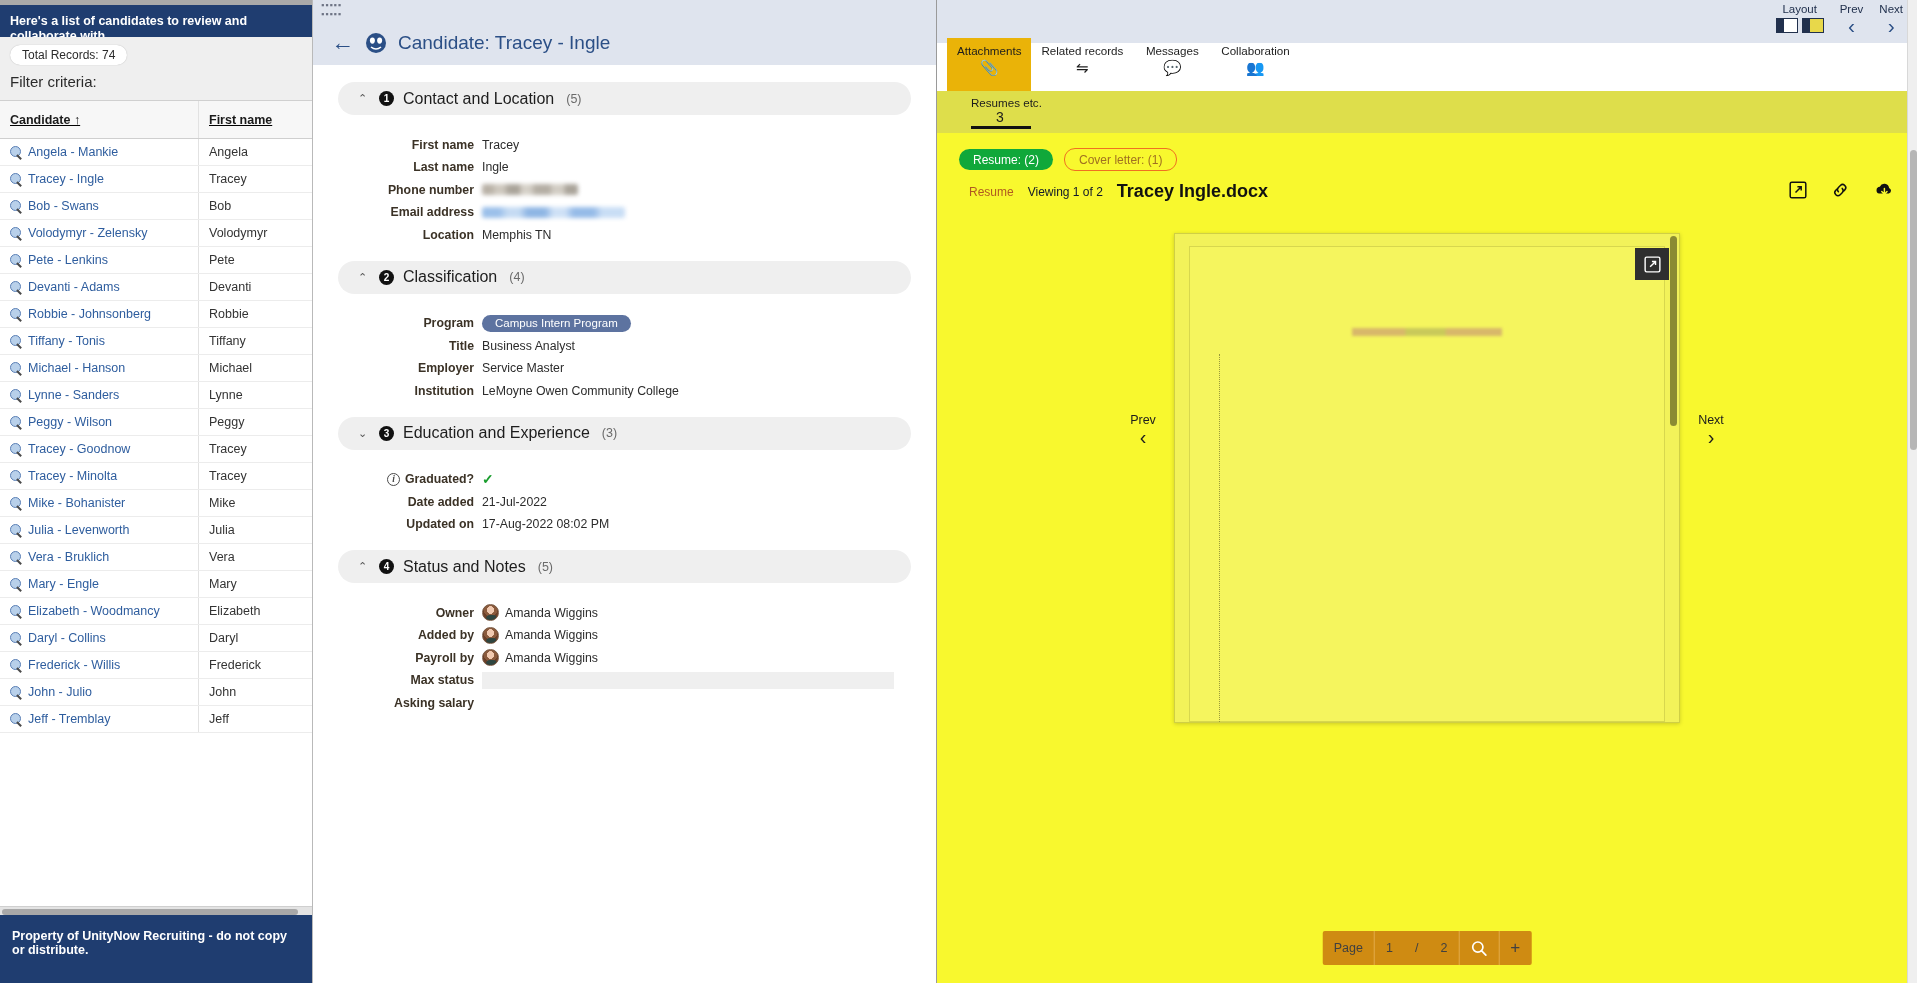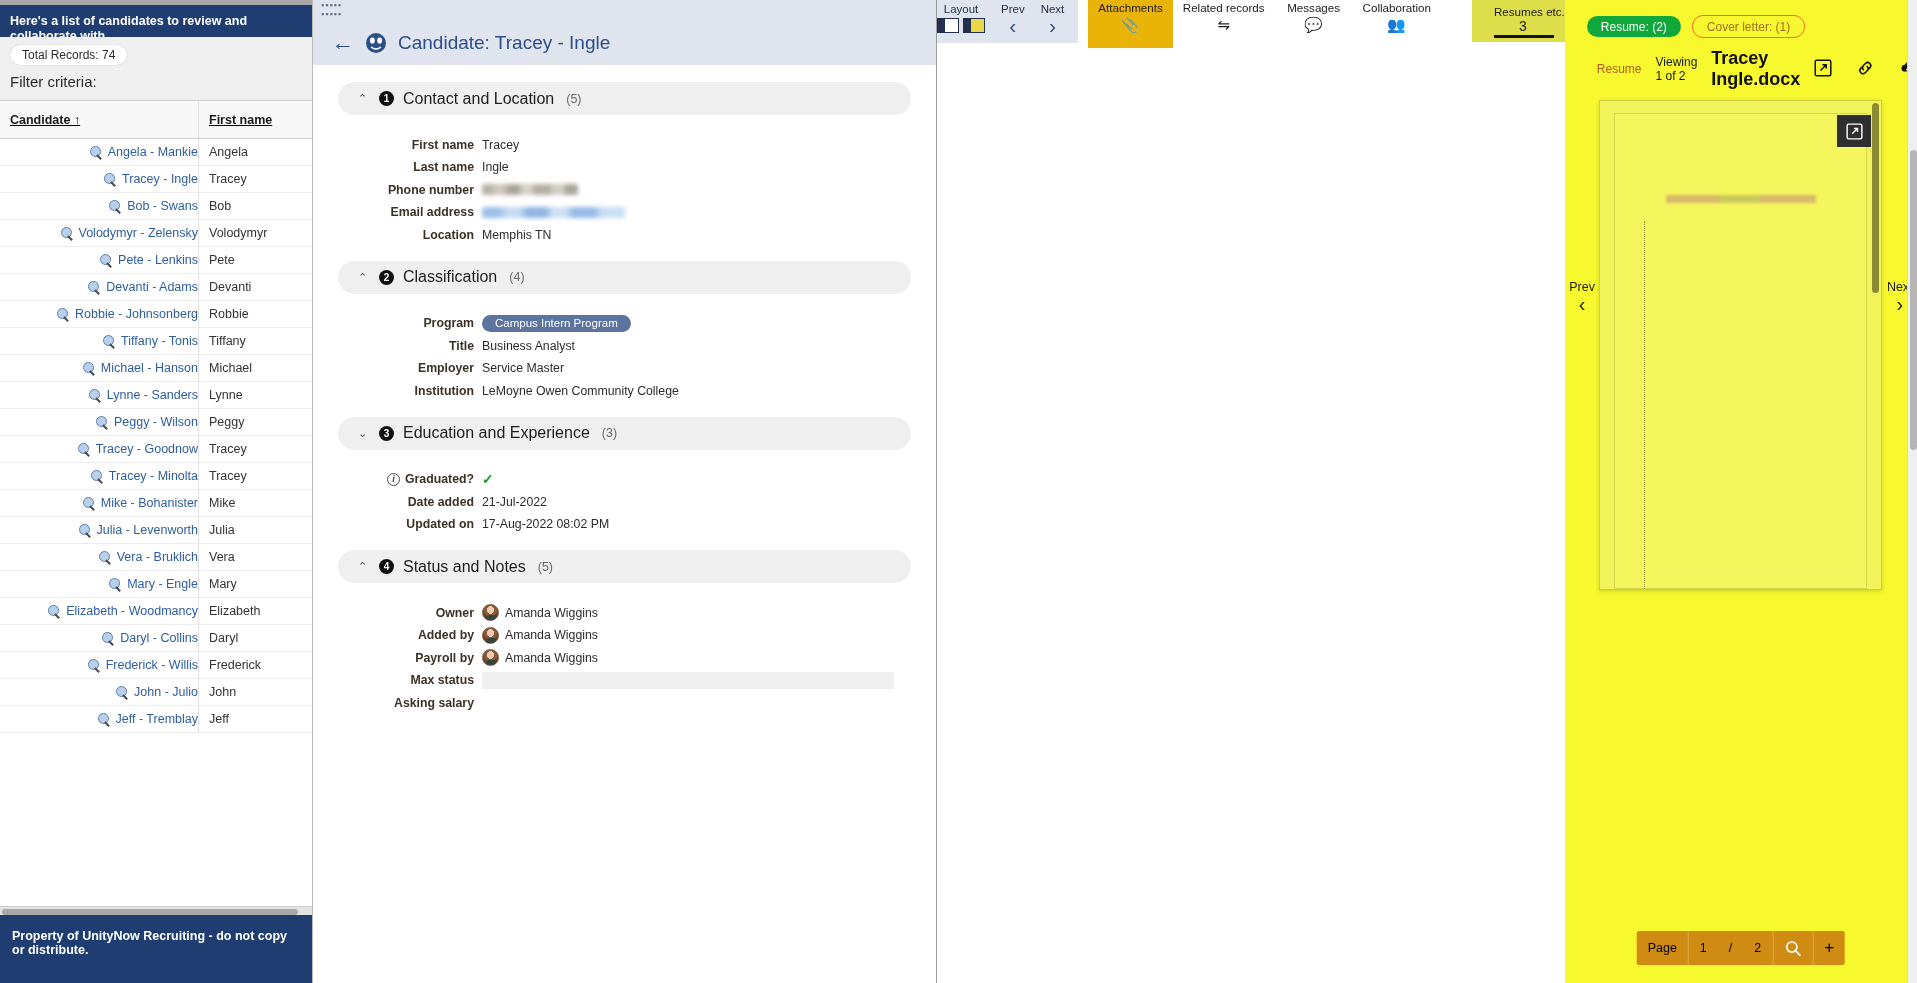--- a/index.html
+++ b/index.html
@@ -52,21 +52,21 @@
     font-size: 12.5px; font-weight: bold; color: #1a1a1a;
     display: flex; align-items: center; height: 100%;
   }
 
   .list-body { flex: 1; overflow: hidden; background: #fff; }
   .row {
     display: flex; height: 27px; align-items: center;
     border-bottom: 1px solid #ececec;
     font-size: 12.5px;
   }
-  .row .col-a { display: flex; align-items: center; height: 100%; color: #2e5d9e; justify-content: flex-end; }
+  .row .col-a { display: flex; align-items: center; height: 100%; color: #2e5d9e; }
   .row .col-b { color: #333; }
   .mag {
     width: 13px; height: 13px; margin-right: 5px; flex: 0 0 13px;
     position: relative; display: inline-block;
   }
   .mag::before {
     content: ""; position: absolute; left: 0; top: 0;
     width: 9px; height: 9px; border-radius: 50%;
     border: 1.6px solid #5a7fb5; background: #b8d0ea;
   }
@@ -170,21 +170,21 @@
     content:""; position:absolute; left:3px; bottom:0; width:11px; height:5px;
     background:#2e4540; border-radius: 4px 4px 0 0;
   }
   .emptyfield {
     height: 17px; background: #efefef; width: 412px;
   }
 
   
   .right {
     flex: 1; height: 983px; background: #ffffff;
-    display: flex; position: relative;
+    display: flex; flex-direction: column; position: relative;
   }
   .right-topbar {
     height: 43px; background: #dfe4ee; display: flex;
     align-items: flex-start; justify-content: flex-end;
     padding: 2px 14px 0 0; gap: 16px;
   }
   .layout-group { text-align: center; }
   .layout-lbl { font-size: 11.5px; color: #21304d; line-height: 14px; }
   .layout-icons { display: flex; gap: 4px; justify-content: center; margin-top: 2px; }
   .licon { width: 22px; height: 15px; border: 1.5px solid #21304d; background: #fff; position: relative; }
@@ -204,21 +204,21 @@
   .tab {
     padding: 6px 10px 2px 10px; text-align: center; cursor: pointer;
     font-size: 11.6px; color: #1c1c1c; min-width: 78px;
   }
   .tab.active { background: #eab308; }
   .tab .glyph { font-size: 15px; display: block; margin-top: 2px; line-height: 17px; }
   .tab .ul { height: 3px; background: #111; margin: 1px 8px 0 8px; border-radius: 1px; }
   .tab:not(.active) .ul { background: transparent; }
 
   .resumes-bar {
-    background: #dede4b; padding: 5px 0 3px 22px; height: 42px; margin-left: 31px;
+    background: #dede4b; padding: 5px 0 3px 34px; height: 42px;
   }
   .resumes-lbl { font-size: 11.6px; color: #1c1c1c; }
   .resumes-cnt {
     font-size: 14px; color: #1c1c1c; text-align: center;
     width: 52px; margin-left: 3px;
   }
   .resumes-ul { height: 3px; background: #111; width: 60px; margin-left: 0; margin-top: 1px; }
 
   .attach-area {
     background: #f8f82e; flex: 1; position: relative; overflow: hidden;
@@ -301,21 +301,21 @@
     position: absolute; right: 2px; top: 2px; width: 7px; height: 190px;
     background: #8b8b33; border-radius: 4px;
   }
   .dotted-left {
     position: absolute; left: 44px; top: 120px; bottom: 0; width: 1px;
     border-left: 1px dotted #9a9a3a;
   }
   .pagebar {
     position: absolute; left: 50%; transform: translateX(-50%);
     bottom: 18px; height: 34px; background: #cf8b12;
-    display: flex; align-items: flex-end; color: #000000;
+    display: flex; align-items: flex-end; color: #404040;
     font-size: 12.5px; border-radius: 2px; z-index: 5;
   }
   .pagebar > div { padding: 0 11px; display: flex; align-items: center; height: 100%; }
   .pagebar .sep { border-left: 1px solid #e3ab4a; }
   .pagebar .big { font-size: 17px; }
   .vscroll {
     position: absolute; right: 0; top: 0; bottom: 0; width: 10px;
     background: #efefef; border-left: 1px solid #d8d8d8;
   }
   .vscroll i {

